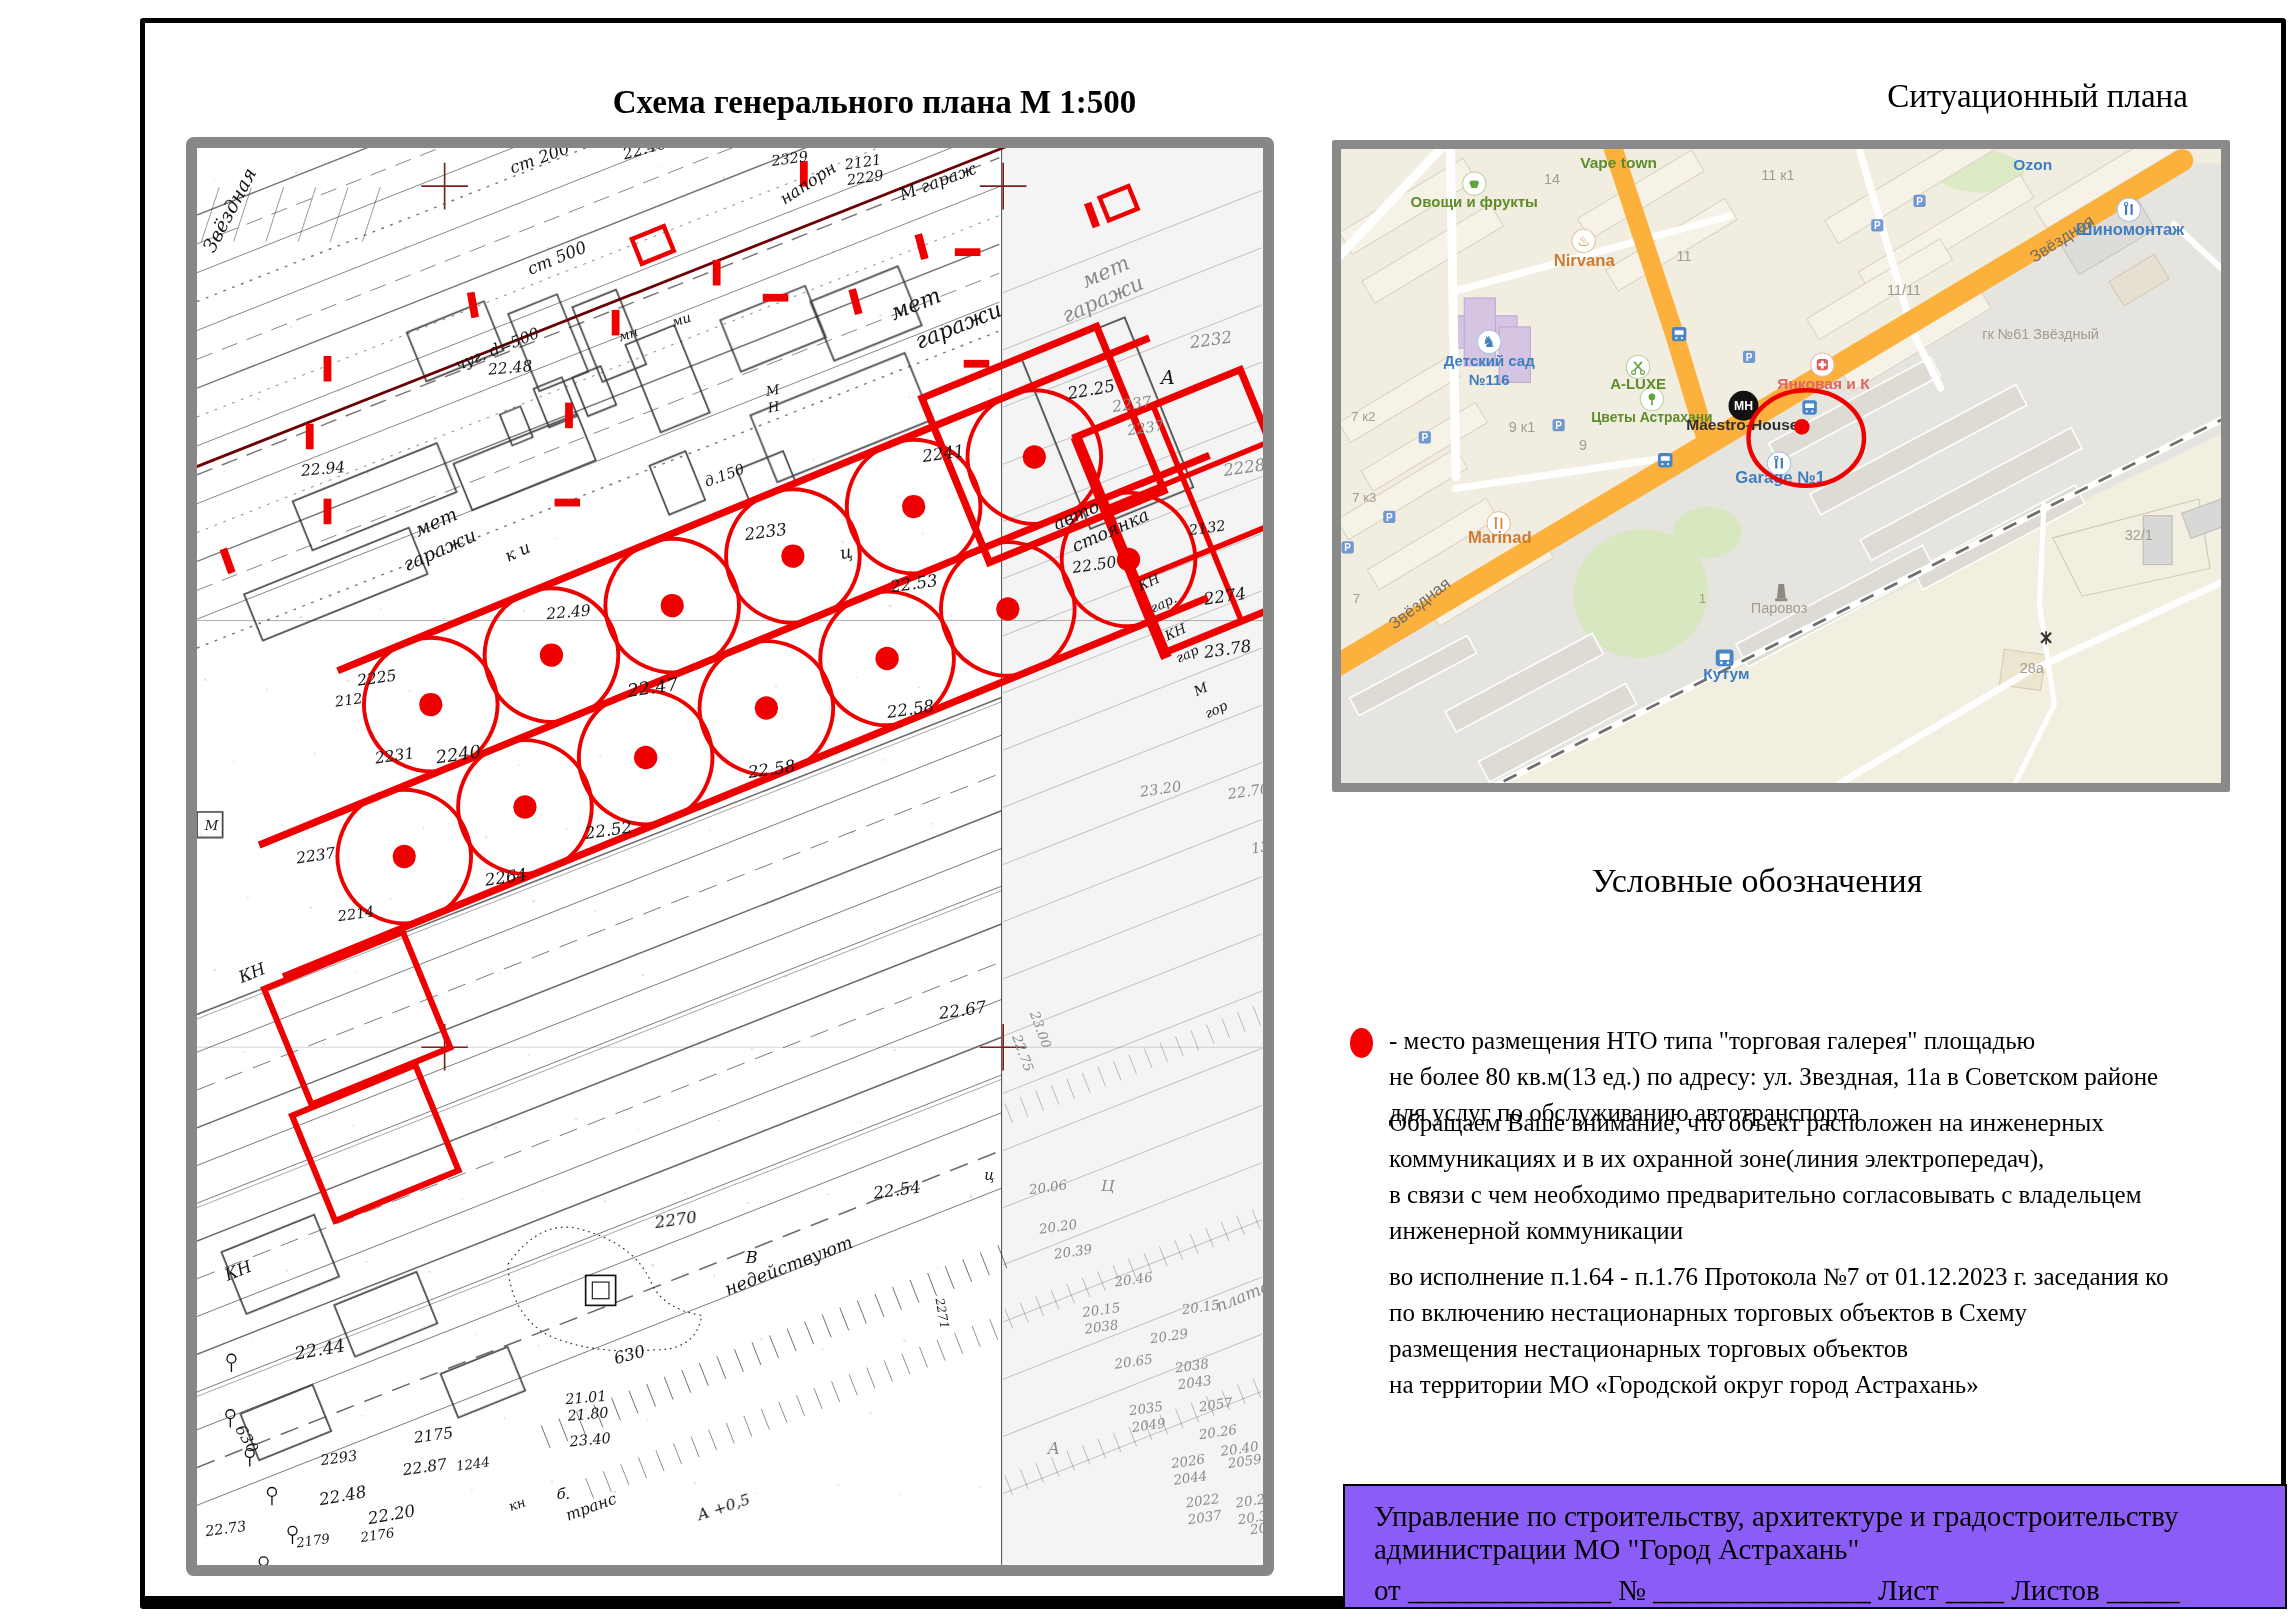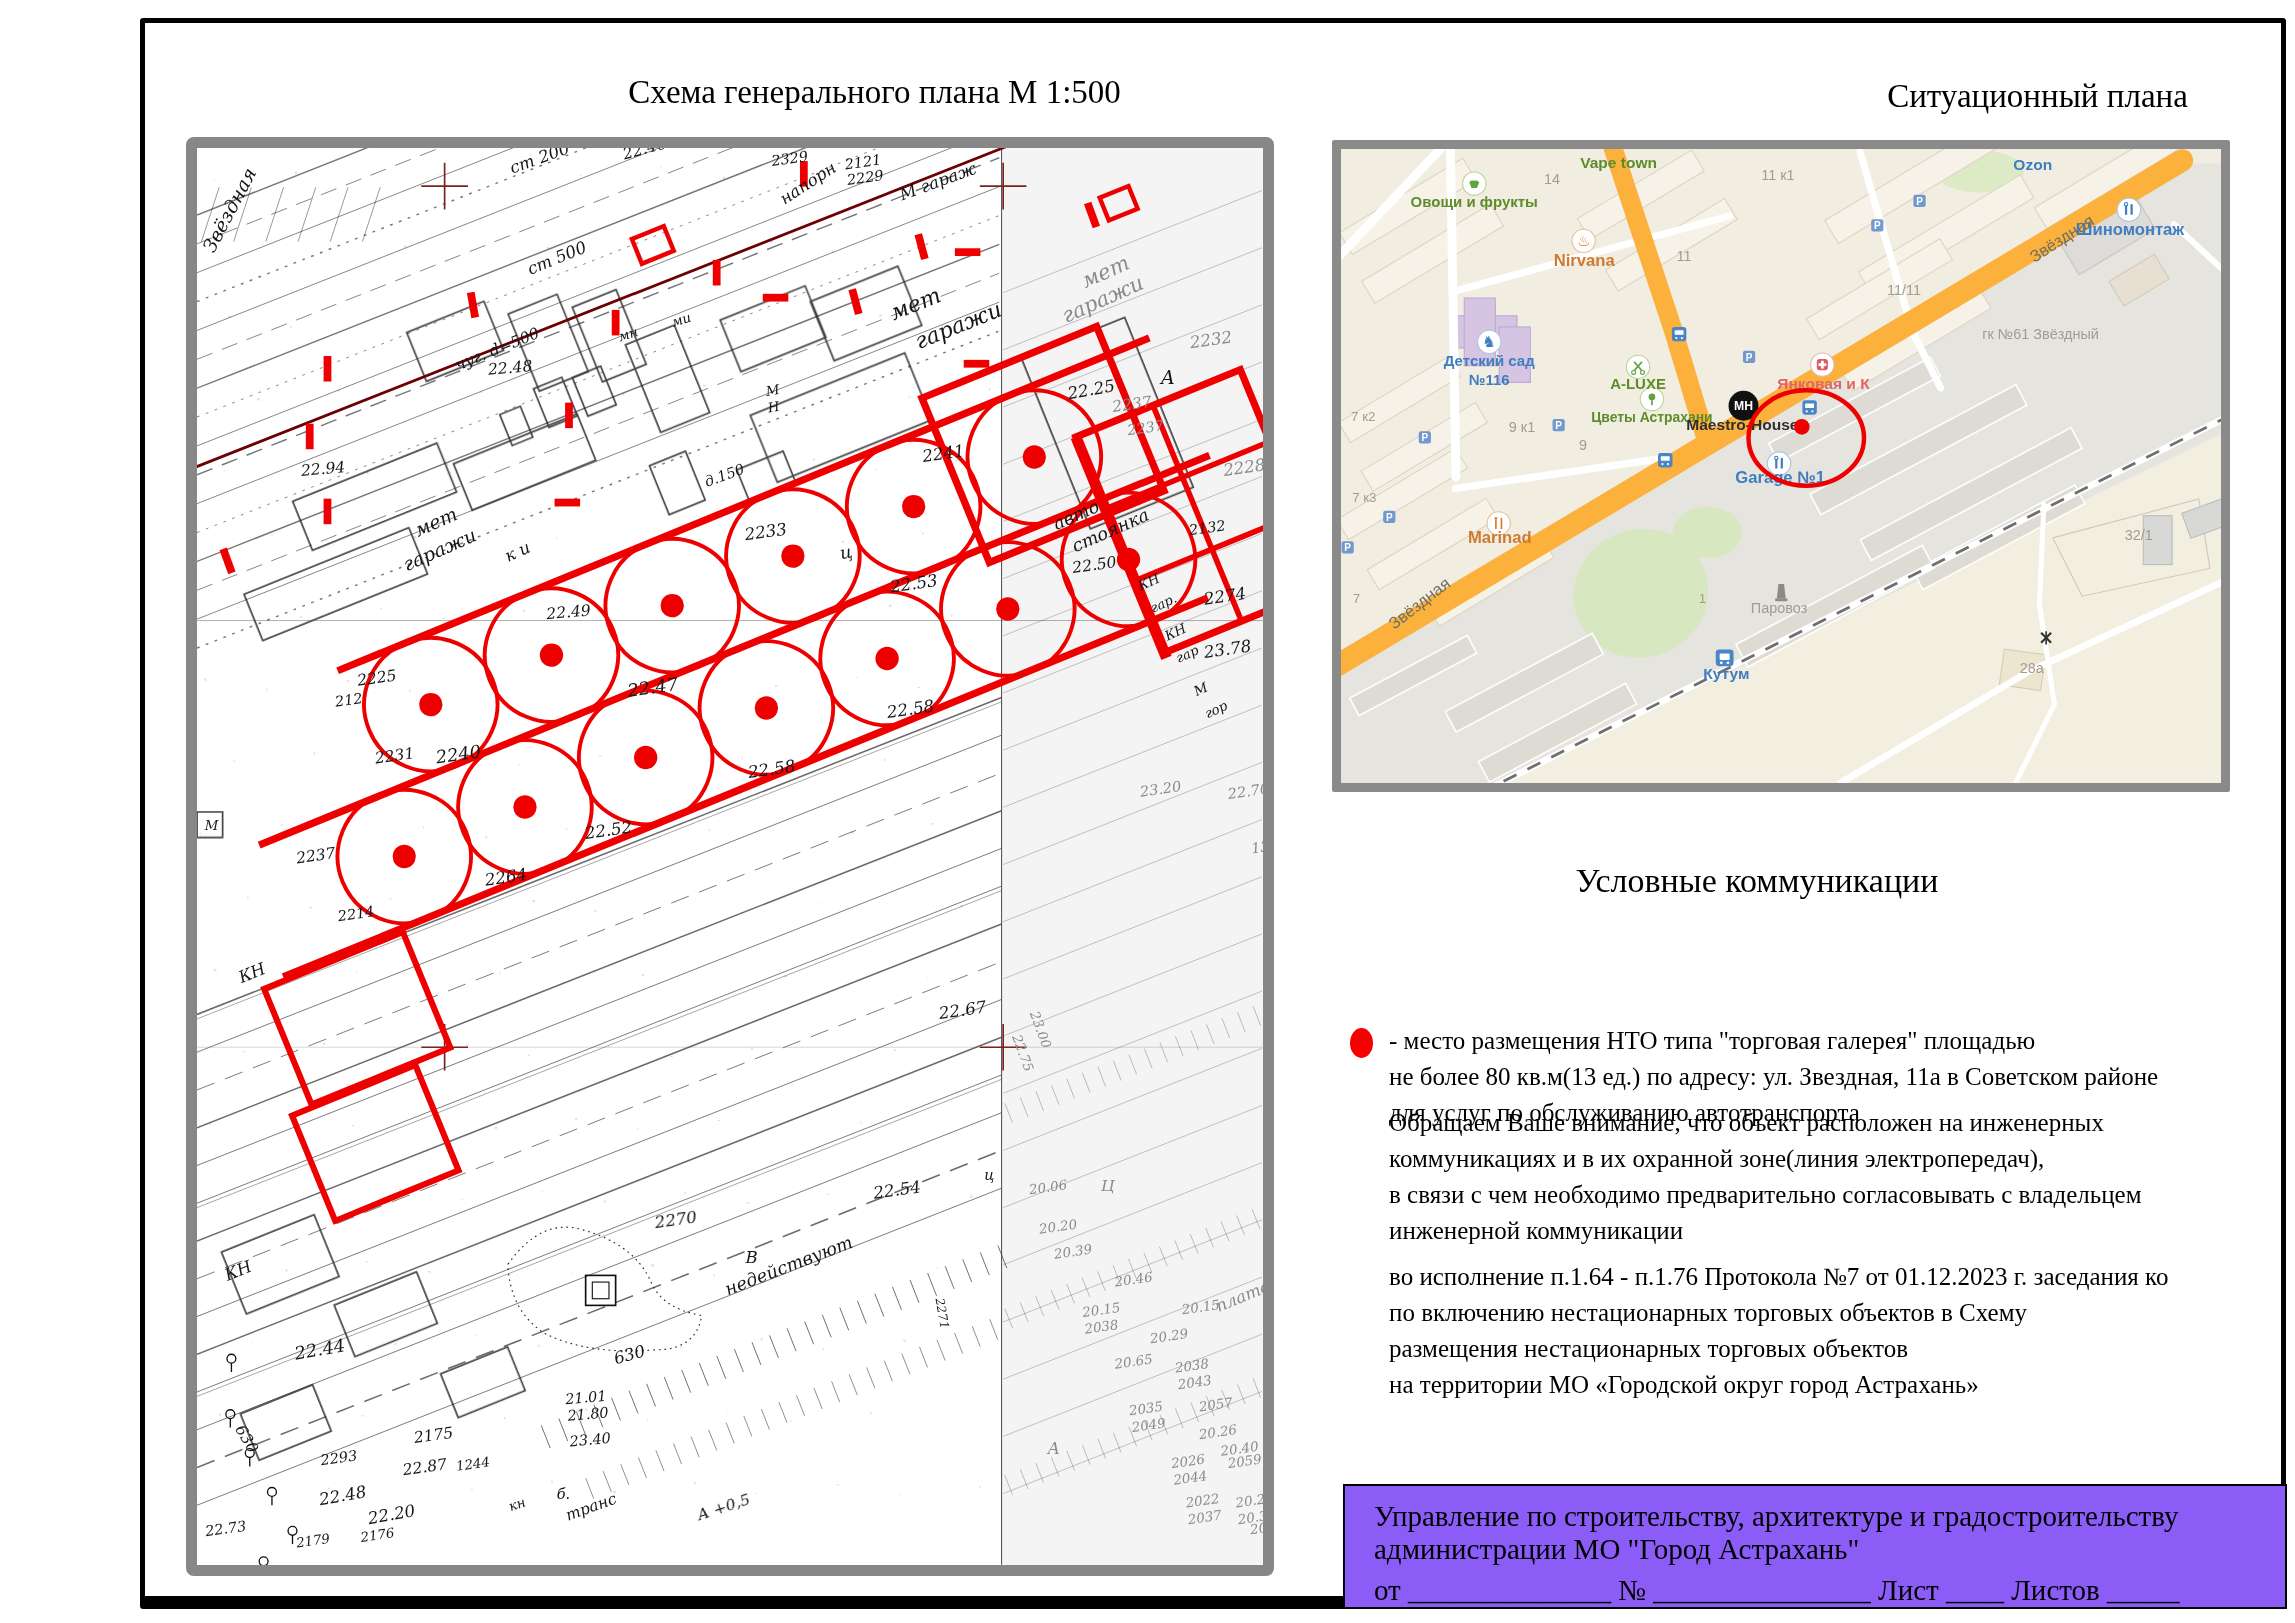--- a/index.html
+++ b/index.html
@@ -15,21 +15,21 @@
   .legend-dot{width:23px;height:30px;border-radius:50%;background:#f40000;}
   .stamp-box{left:1343px;top:1476px;width:940px;height:121px;border:2.8px solid #000;background:#8b5cf6;margin-top:8px;}
   .stamp-text{padding:14.4px 0 0 29px;font-size:29px;line-height:33px;color:#000;white-space:nowrap;overflow:hidden;}
   .stamp-row3{margin-top:7.8px;}
 </style>
 </head>
 <body>
 
 <div class="abs page-border"></div>
 
-<div class="abs doc-title" style="left:444px;top:74px;width:861px;">Схема генерального плана М 1:500</div>
+<div class="abs doc-title" style="left:444px;top:84px;width:861px;font-weight:bold;">Схема генерального плана М 1:500</div>
 
 <div class="abs doc-title" style="left:1860px;top:78px;width:355px;">Ситуационный плана</div>
 
 <div class="abs plan-frame">
   <svg id="plan-svg" width="1066" height="1417" viewBox="0 0 1920 2551">
       <rect x="0" y="0" width="1920" height="2551" fill="#ffffff"></rect>
       <rect x="1449" y="0" width="471" height="2551" fill="#f4f4f4"></rect>
       <g>
         <rect x="31" y="57" width="2" height="2" fill="#222" opacity="0.14"></rect>
         <rect x="168" y="320" width="3" height="3" fill="#222" opacity="0.14"></rect>
@@ -811,21 +811,21 @@
         <text x="789" y="835" text-anchor="middle" font-size="26" fill="#a29c90" font-weight="normal">Паровоз</text>
         <text x="694" y="954" text-anchor="middle" font-size="28" fill="#3f7dbf" font-weight="bold">Кутум</text>
         <text x="1244" y="943" text-anchor="middle" font-size="26" fill="#a29c90" font-weight="normal">28а</text>
         <text x="651" y="817" text-anchor="middle" font-size="24" fill="#a29c90" font-weight="normal">1</text>
       </g>
       <ellipse cx="838" cy="520" rx="104" ry="86" fill="none" stroke="#ef0000" stroke-width="8"></ellipse>
       <circle cx="830" cy="500" r="14" fill="#ef0000"></circle>
     </svg>
 </div>
 
-<div class="abs legend-title" style="left:1499px;top:862px;width:516px;">Условные коммуникации</div>
+<div class="abs legend-title" style="left:1499px;top:862px;width:516px;">Условные обозначения</div>
 
 <div class="abs legend-dot" style="left:1350px;top:1028px;"></div>
 
 <div class="abs legend-block" style="left:1389px;top:1023px;">
   <div>- место размещения НТО типа "торговая галерея" площадью</div>
   <div>не более 80 кв.м(13 ед.) по адресу: ул. Звездная, 11а в Советском районе</div>
   <div>для услуг по обслуживанию автотранспорта</div>
 </div>
 
 <div class="abs legend-block" style="left:1389px;top:1105px;">

